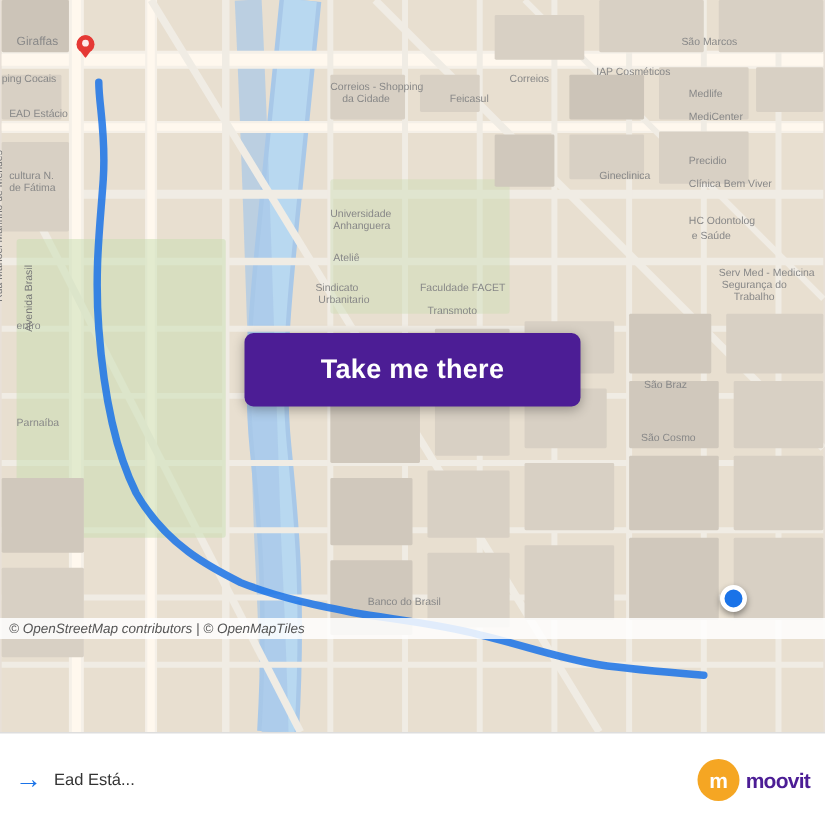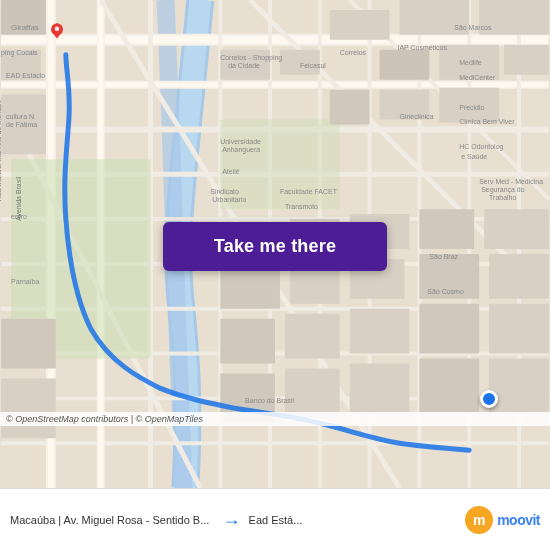--- a/index.html
+++ b/index.html
@@ -97,21 +97,21 @@
       align-items: center;
       justify-content: center;
       color: white;
       font-weight: bold;
       font-size: 14px;
     }
 
     .moovit-text {
       font-size: 14px;
       font-weight: bold;
-      color: #3b82f6;
+      color: #4c1d95;
       letter-spacing: -0.5px;
     }
 
     
     .copyright-bar {
       background: rgba(255,255,255,0.85);
       position: absolute;
       bottom: 62px;
       left: 0;
       right: 0;
@@ -292,21 +292,20 @@
 
     <button class="take-me-there-btn">Take me there</button>
 
     <div class="copyright-bar">
       <span>© OpenStreetMap contributors | © OpenMapTiles</span>
     </div>
 
   </div>
 
   <div class="bottom-bar">
-    <span class="route-from">Macaúba | Av. Miguel Rosa - Sentido B...</span>
     <span class="arrow-icon">→</span>
     <span class="route-to">Ead Está...</span>
     <div class="moovit-logo">
       <div class="moovit-m">
         <span>m</span>
       </div>
       <span class="moovit-text">moovit</span>
     </div>
   </div>
 </div>

